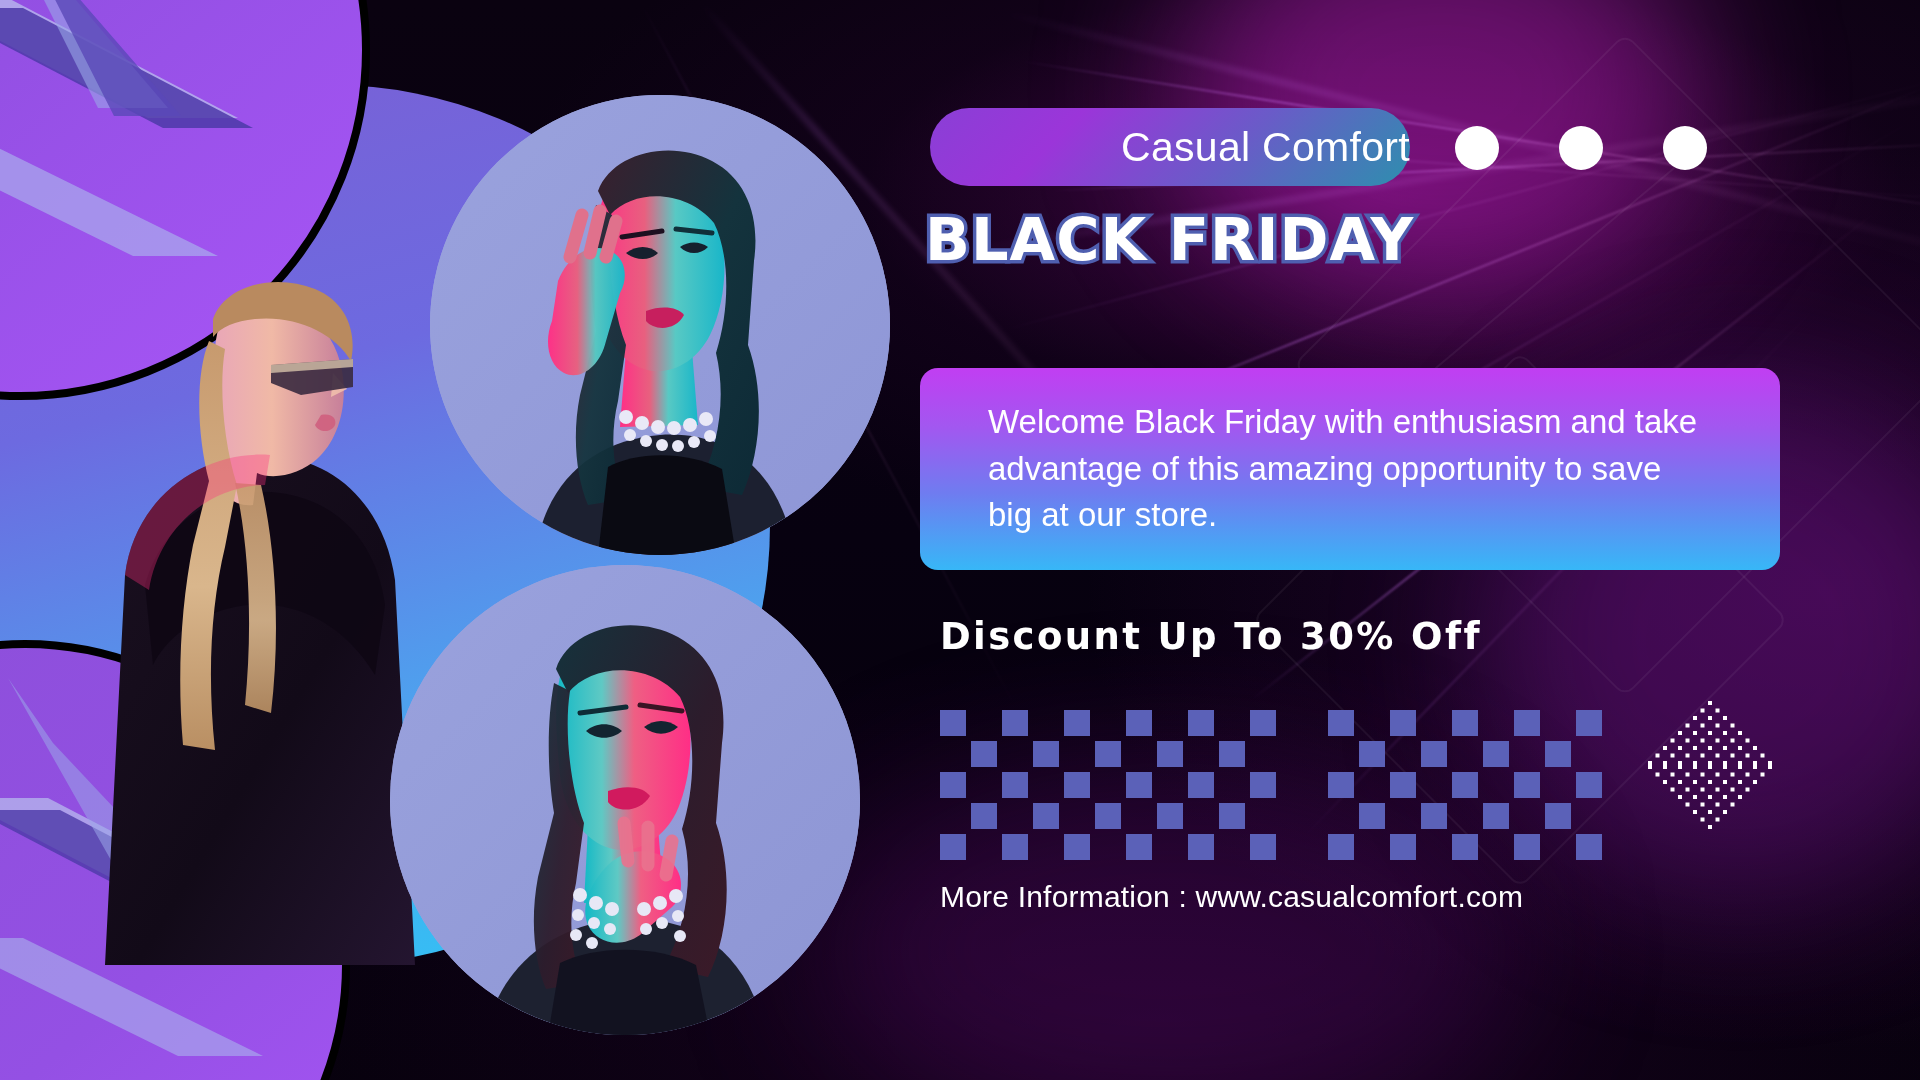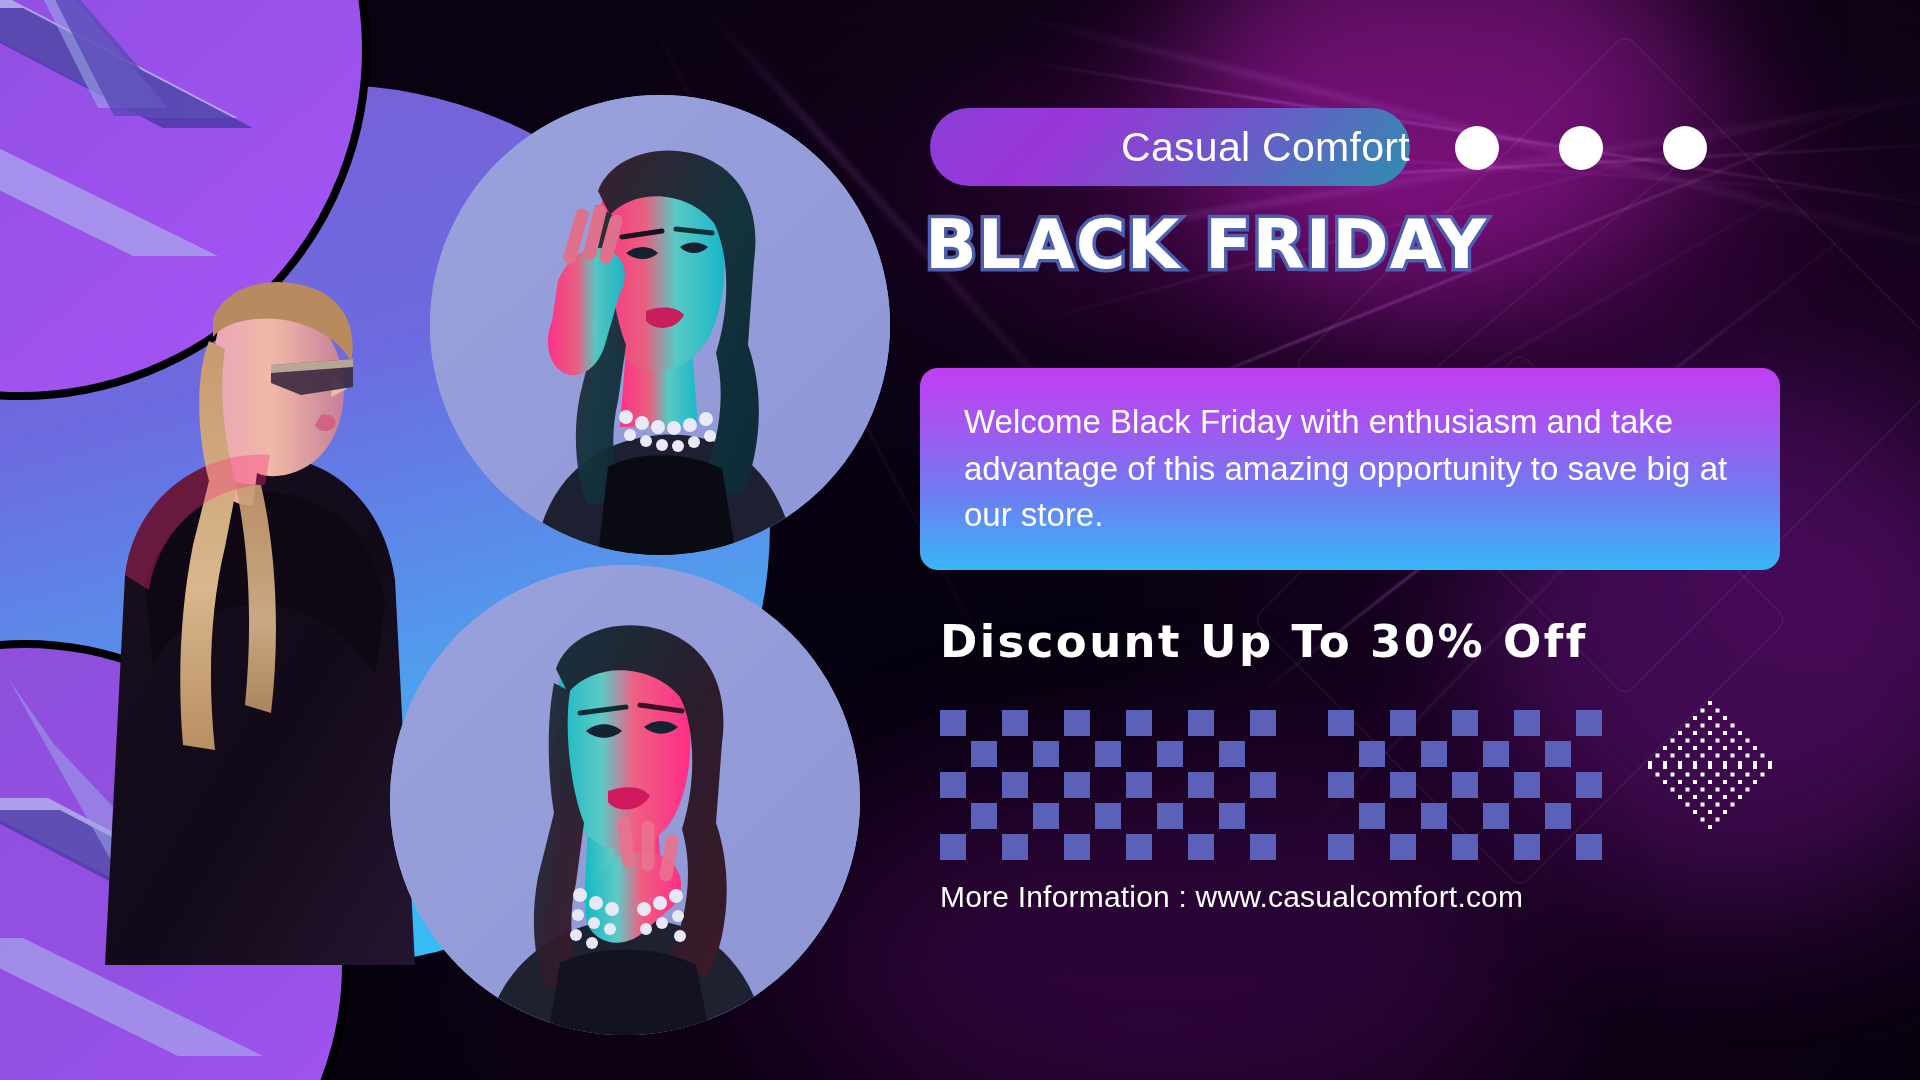--- a/index.html
+++ b/index.html
@@ -107,21 +107,21 @@
     display:flex; gap:60px;
   }
   .dots i{
     display:block; width:44px; height:44px;
     border-radius:50%; background:#fff;
   }
 
   .headline{
     position:absolute; left:-5px; top:205px;
     width:860px;
-    font-size:68px;
+    font-size:59px;
     font-weight:700;
     letter-spacing:1px;
     color:#ffffff;
     font-family:"DejaVu Sans", sans-serif;
     -webkit-text-stroke:7px #4f5fb0;
     paint-order:stroke fill;
     white-space:nowrap;
   }
 
   .desc{
@@ -129,30 +129,30 @@
     left:-10px; top:368px;
     width:860px; height:202px;
     border-radius:18px;
     background:linear-gradient(180deg,#c13ef2 0%,#a158f0 30%,#6f7cf0 62%,#37b7f7 100%);
     display:flex; align-items:center;
   }
   .desc p{
     color:#fff;
     font-size:33px;
     line-height:1.42;
-    padding:0 44px;
+    padding:0 68px;
     font-family:"Liberation Sans", sans-serif;
   }
 
   .discount{
     position:absolute;
     left:10px; top:615px;
     width:840px;
     color:#fff;
-    font-size:45px;
+    font-size:37px;
     font-weight:700;
     letter-spacing:2.4px;
     font-family:"DejaVu Sans", sans-serif;
     white-space:nowrap;
   }
 
   
   .checkwrap{ position:absolute; left:10px; top:710px; display:flex; gap:52px; }
   .check{ display:grid; gap:5px; }
   .check i{ display:block; width:26px; height:26px; background:#5b61b8; }

